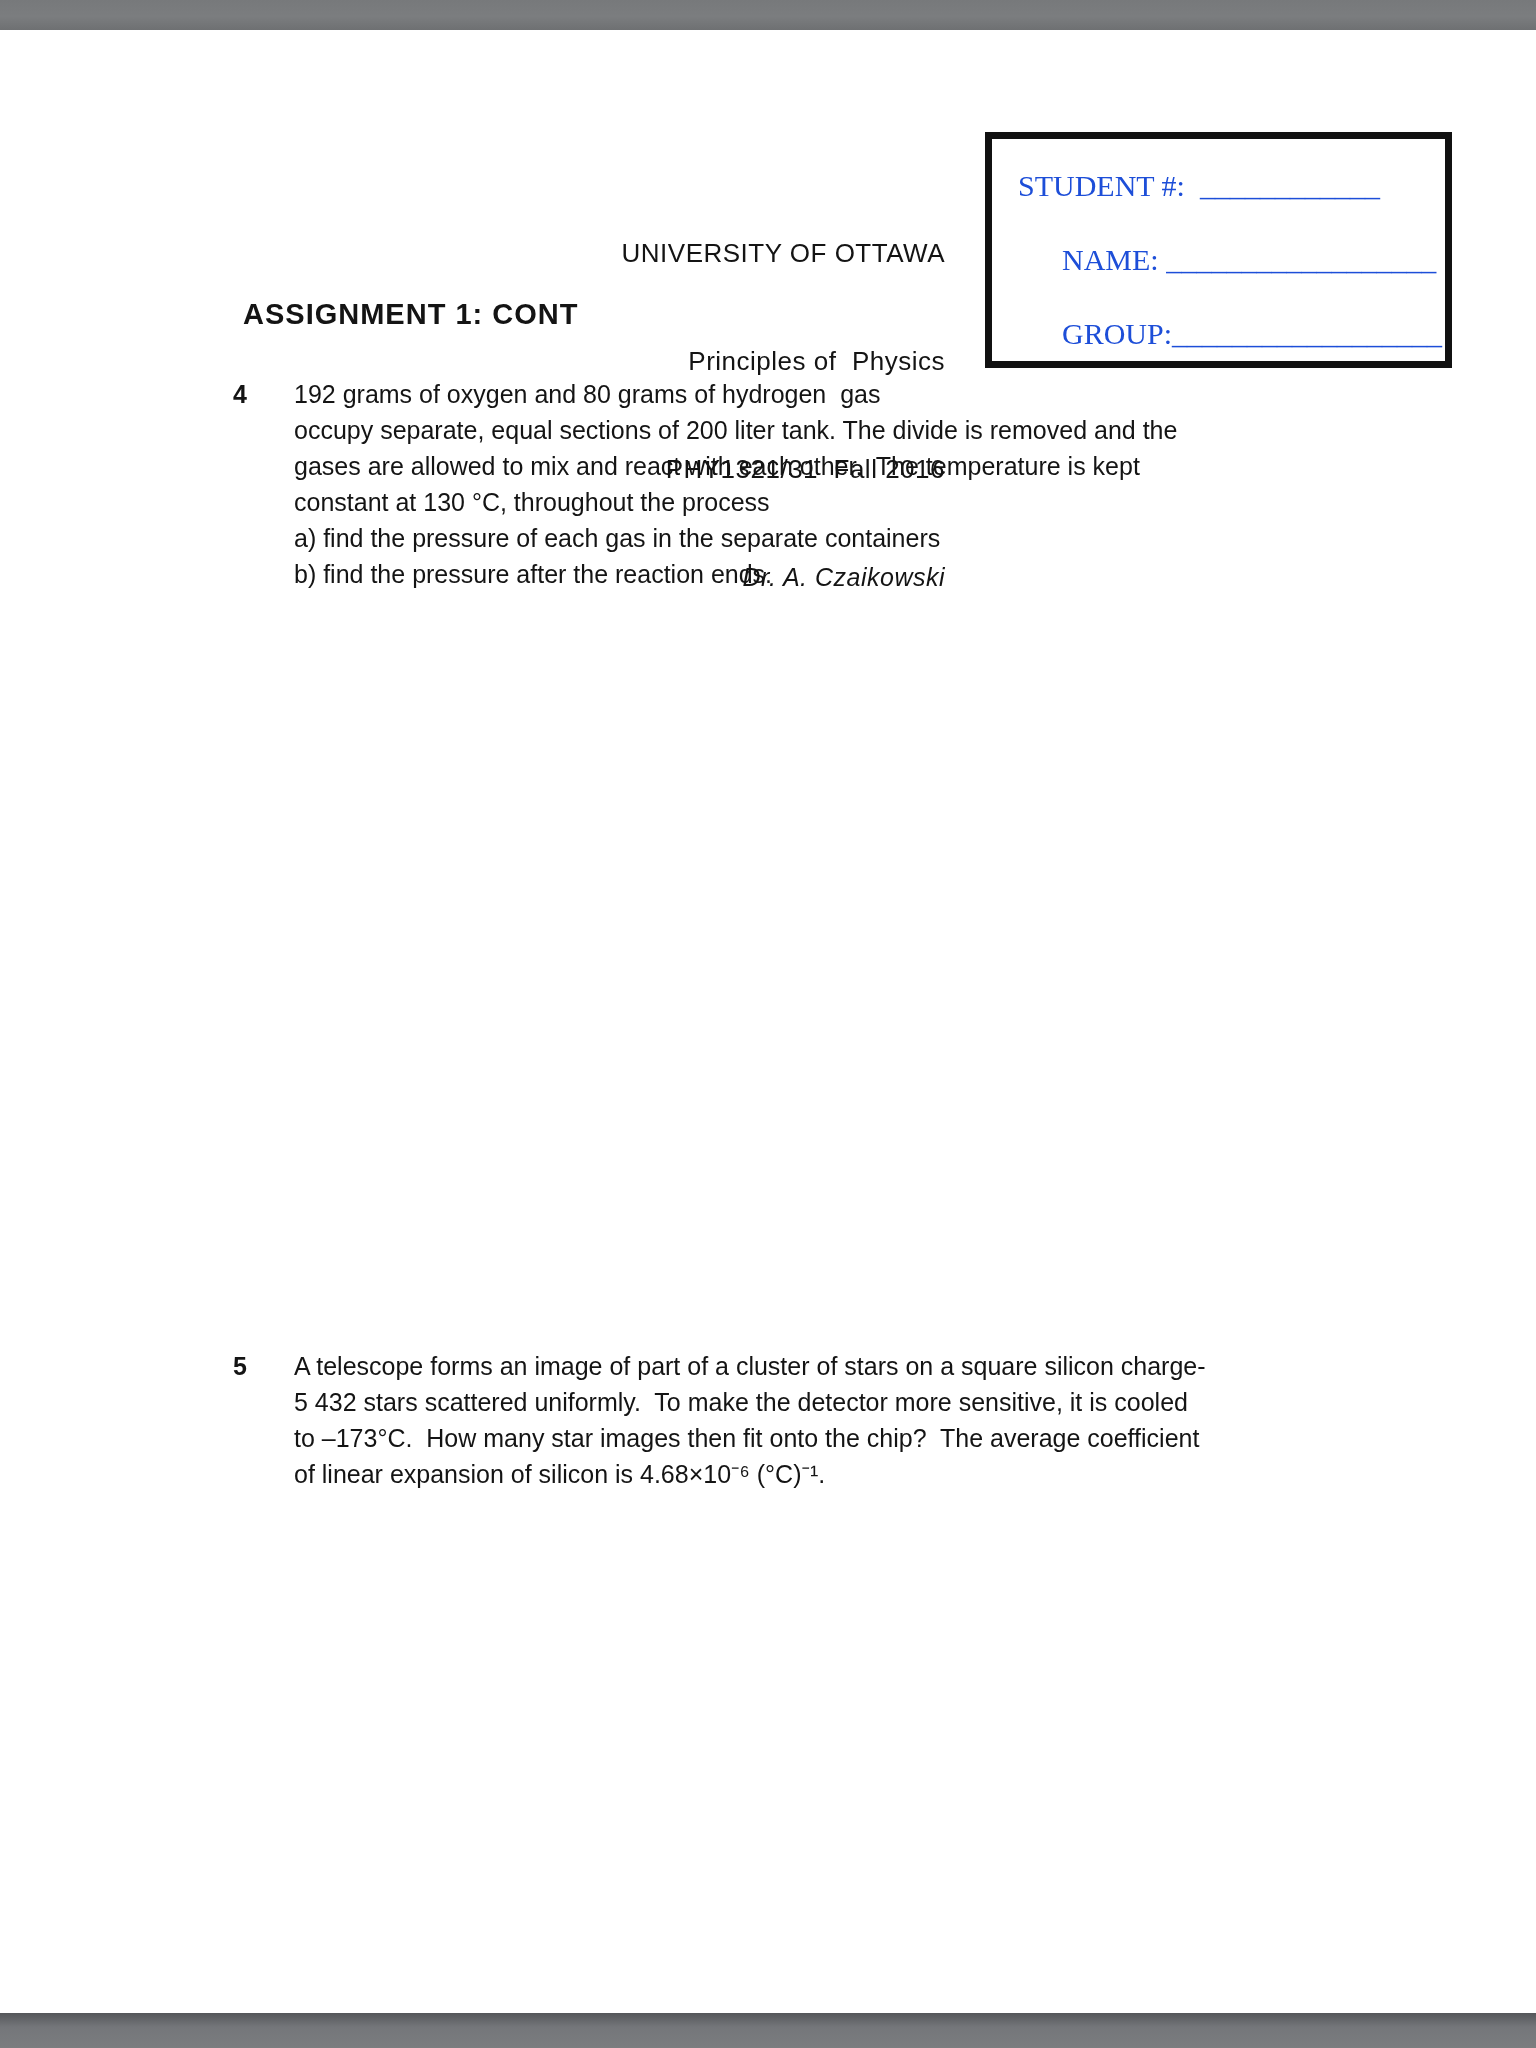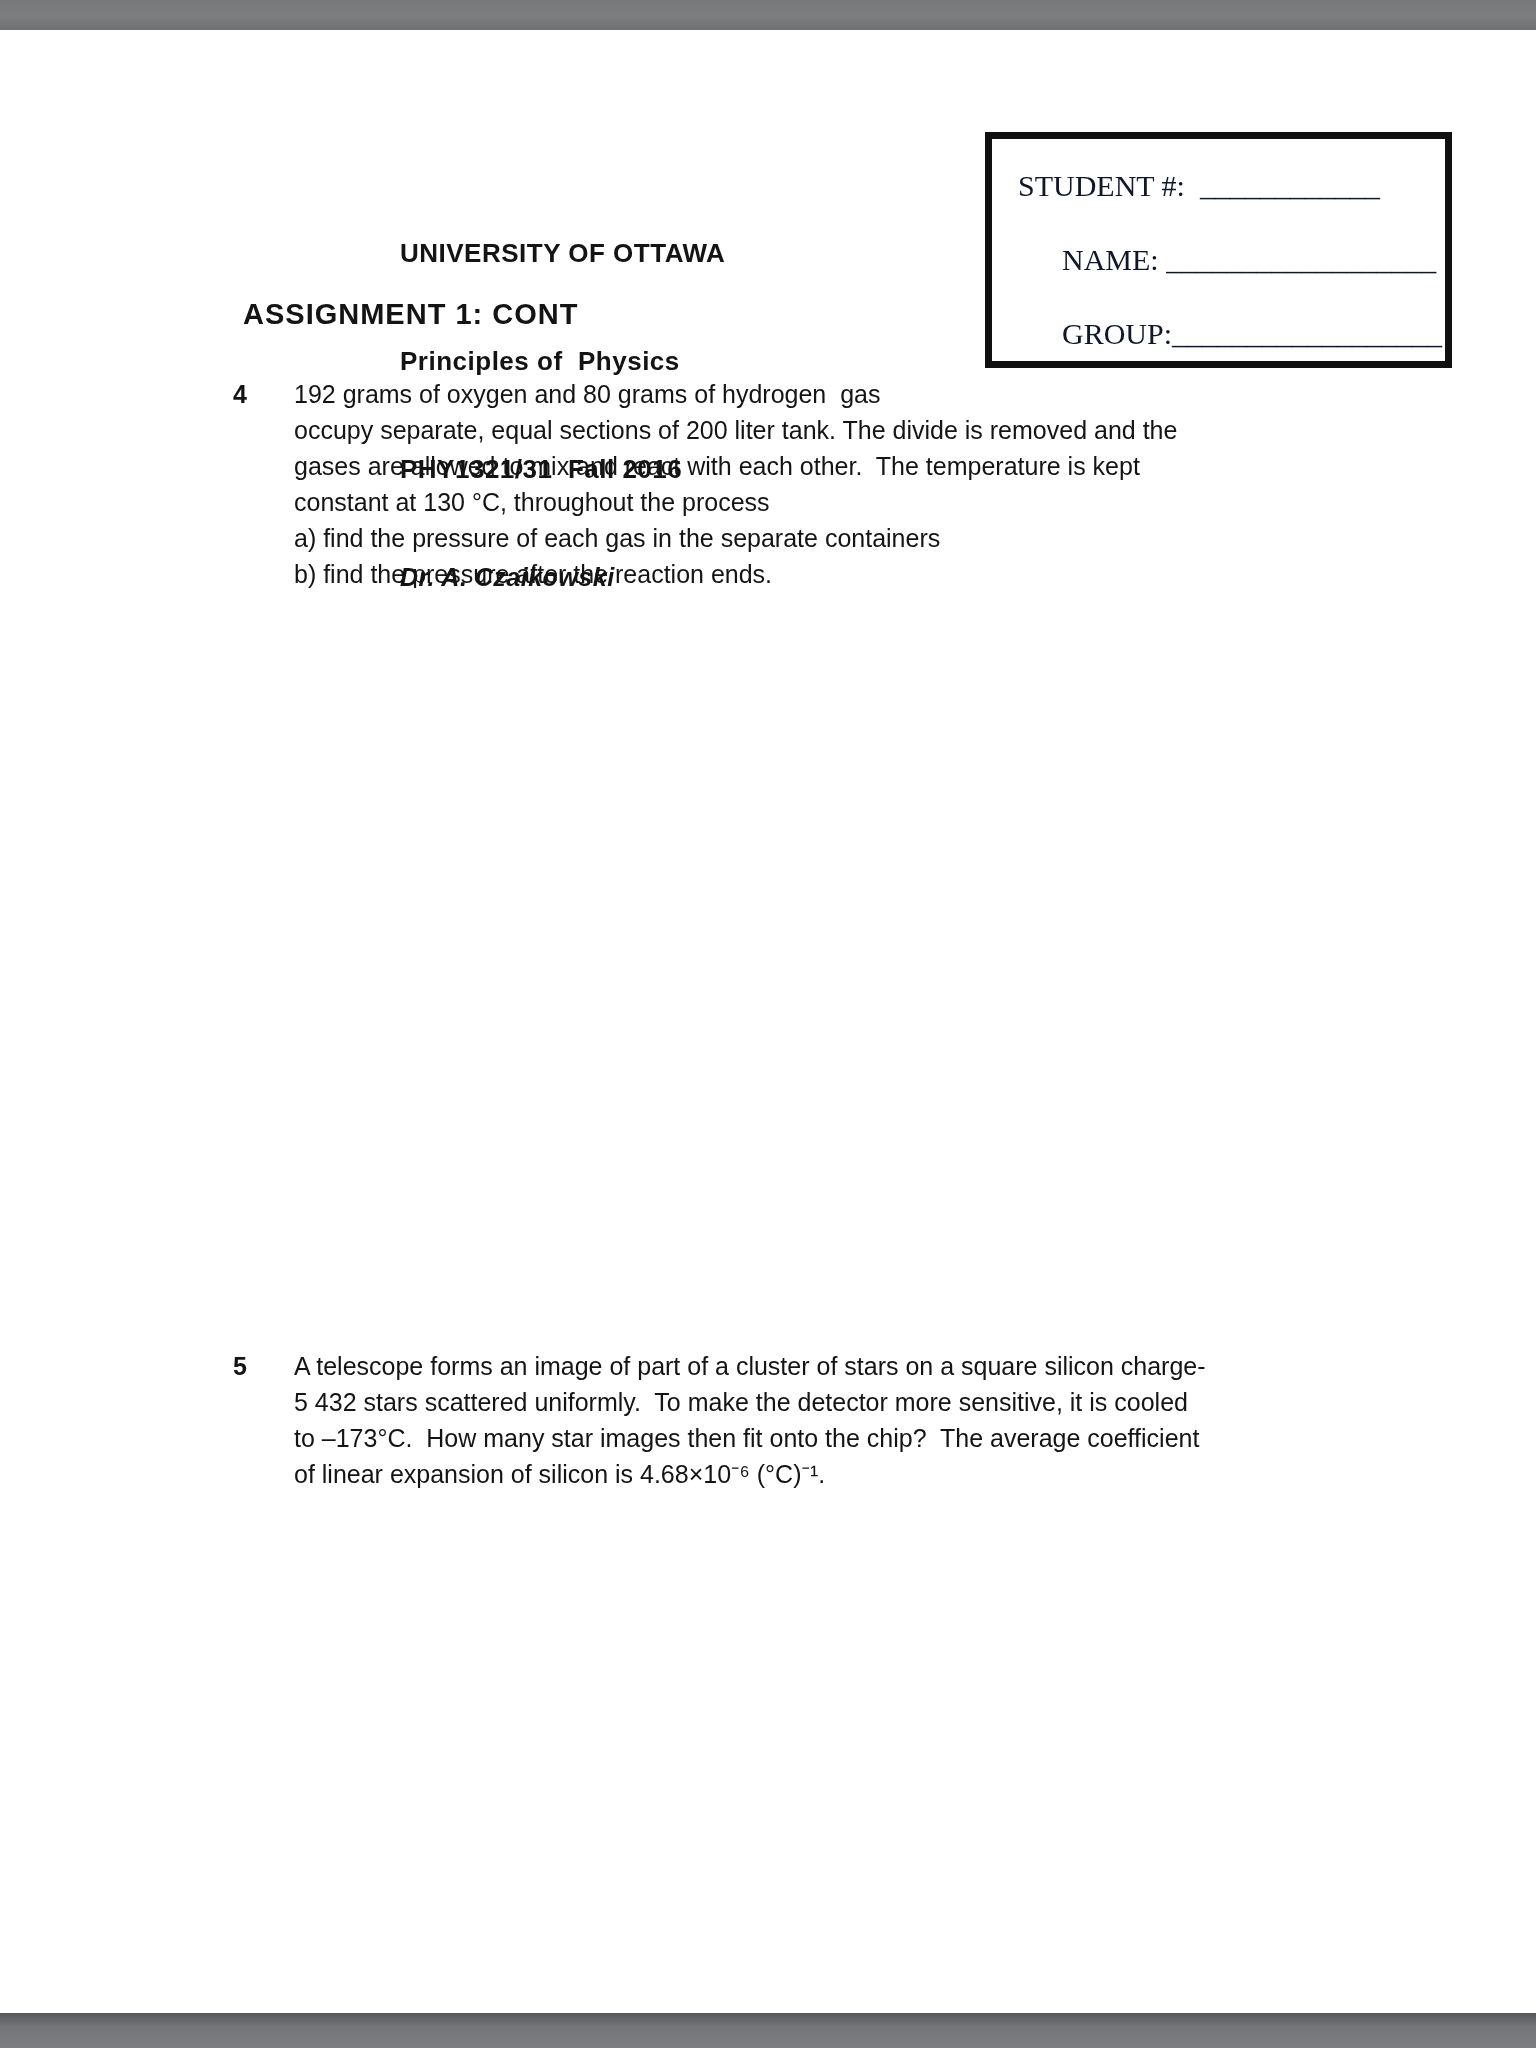--- a/index.html
+++ b/index.html
@@ -20,38 +20,38 @@
   }
   .viewer-bottom-bar {
     position: absolute;
     left: 0; top: 2013px;
     width: 100%; height: 35px;
     background: linear-gradient(#55575a, #74767a 40%, #7b7d7f 100%);
   }
   .doc-header {
     position: absolute;
     top: 163px; left: 400px; width: 545px;
-    text-align: left;
-    font-weight: bold;
+    text-align: right;
+    font-weight: normal;
     font-size: 26px;
     line-height: 36px;
     white-space: pre;
     letter-spacing: 0.5px;
   }
   .doc-header .instructor { font-style: italic; font-size: 25px; }
   .student-box {
     position: absolute;
     left: 985px; top: 132px;
     width: 467px; height: 236px;
     border: 7px solid #111111;
     box-sizing: border-box;
     background: #ffffff;
     font-family: "Liberation Serif", serif;
     font-size: 30px;
-    color: #0f172a;
+    color: #1d4ed8;
     padding: 28px 0 0 26px;
   }
   .student-box .row { white-space: pre; line-height: 38px; }
   .student-box .row + .row { margin-top: 36px; margin-left: 44px; }
   .assignment-title {
     position: absolute;
     left: 233px; top: 298px;
     font-size: 29px;
     font-weight: bold;
     letter-spacing: 1px;

